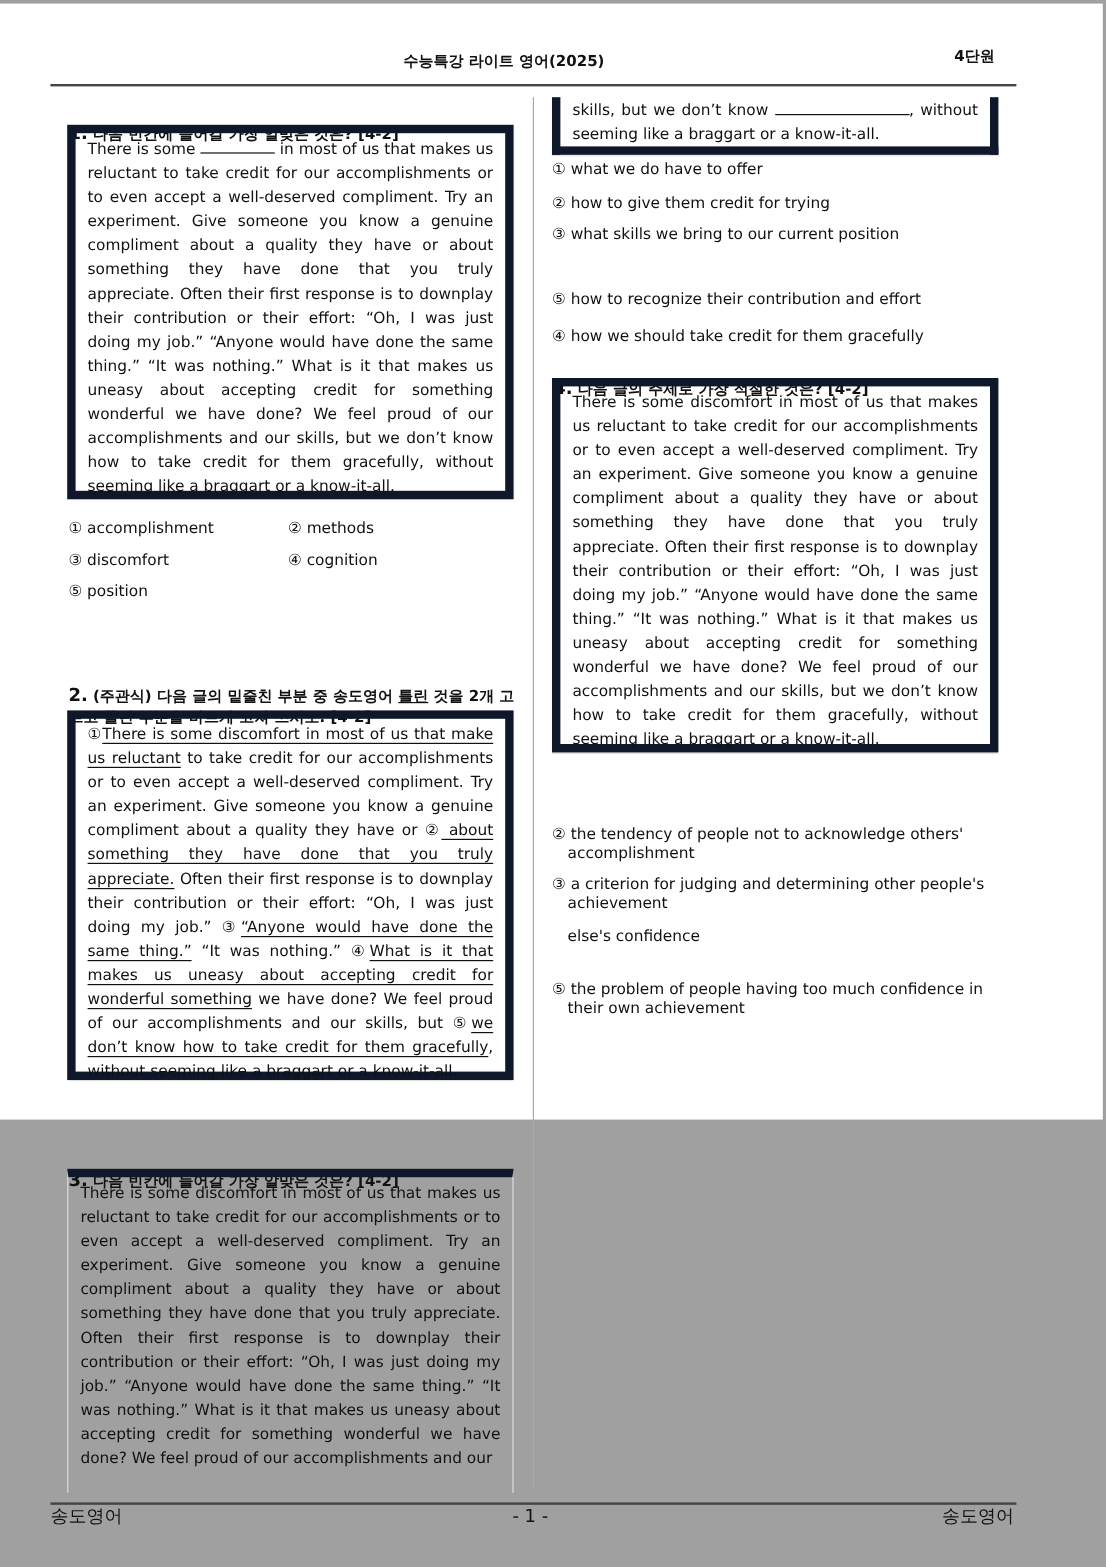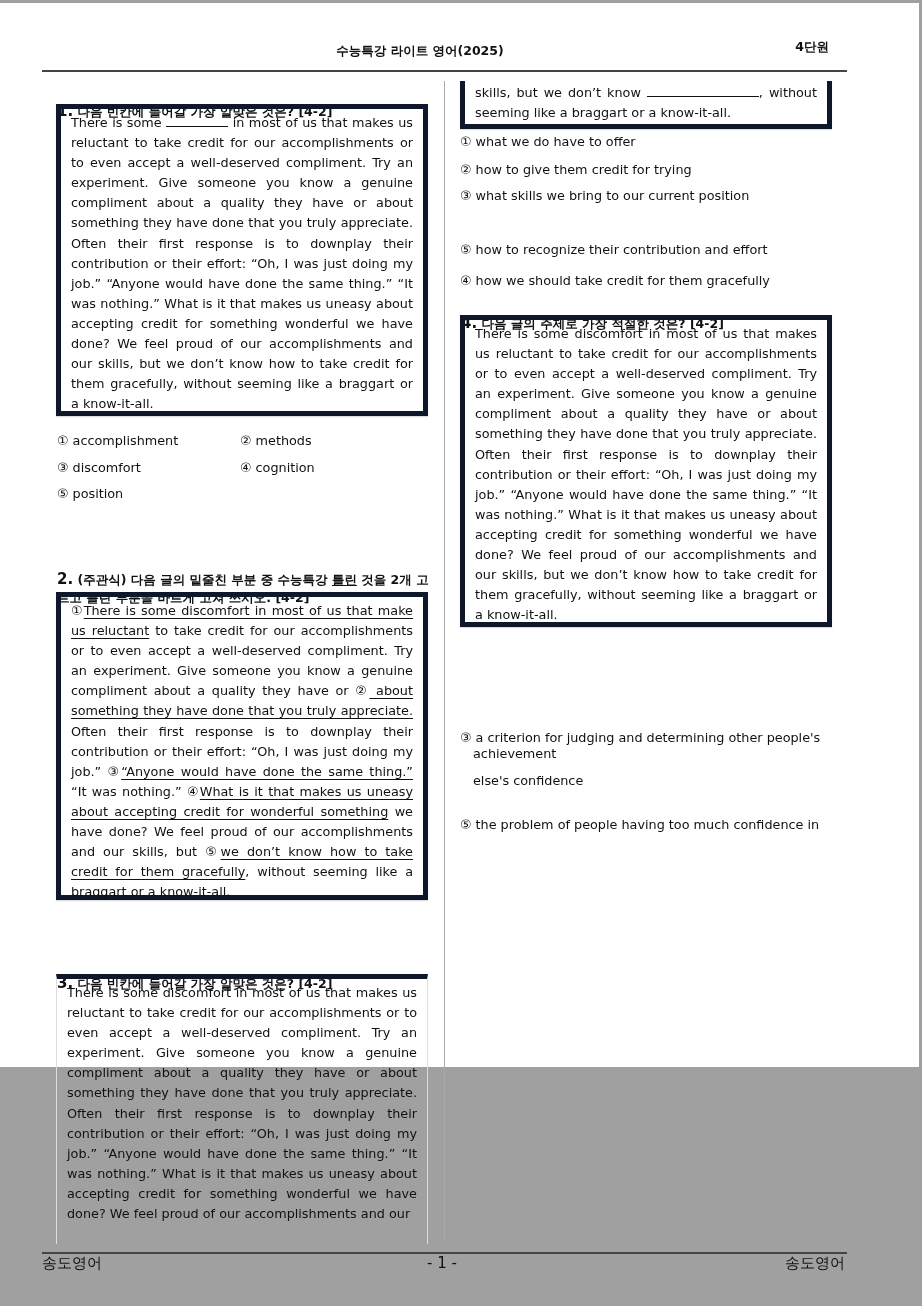--- a/index.html
+++ b/index.html
@@ -1,39 +1,39 @@
 <!DOCTYPE html>
 <html><head>
 <meta charset="utf-8">
 <style>
   html, body { margin: 0; padding: 0; }
   body {
     width: 922px; height: 1306px; background: #a0a0a0; position: relative; overflow: hidden;
     font-family: "DejaVu Sans", sans-serif; color: #111;
   }
   .page {
-    position: absolute; left: 0; top: 3px; width: 919px; height: 1064px; background: #fff;
+    position: absolute; left: 0; top: 3px; width: 919px; height: 930px; background: #fff;
   }
   .hdr-title {
     position: absolute; left: 0; width: 840px; top: 40px; text-align: center;
     font-size: 12.5px; font-weight: bold;
   }
   .hdr-unit { position: absolute; right: 90px; top: 36px; font-size: 12.5px; font-weight: bold; }
   .hdr-rule { position: absolute; left: 42px; width: 805px; top: 67px; height: 0; border-top: 2px solid #444; }
   .col-sep { position: absolute; left: 444px; top: 78px; width: 0; height: 1160px; border-left: 1px solid #aaa; }
   .ftr-rule { position: absolute; left: 42px; width: 805px; top: 1249px; border-top: 2px solid #444; }
   .ftr-left { position: absolute; left: 42px; top: 1251px; font-size: 15px; }
   .ftr-mid { position: absolute; left: 427px; top: 1251px; font-size: 15px; }
   .ftr-right { position: absolute; right: 74px; top: 1251px; font-size: 15px; }
 
   .q-title { position: absolute; font-size: 12.5px; font-weight: bold; line-height: 18px; margin-top: 19px; }
   .q-title .num { font-size: 15px; }
   .u { text-decoration: underline; }
   .box {
-    position: absolute; border: 5px solid #0f172a; box-shadow: 0 1px 1px #ddd;
+    position: absolute; border: 7px solid #0f172a; box-shadow: 0 1px 1px #ddd;
     padding: 4px 10px 6px 10px; box-sizing: border-box;
     font-size: 12.8px; line-height: 20.1px; text-align: justify;
   }
   .box.open-bottom { border-bottom: none; box-shadow: none; }
   .box.open-top { border-top: none; box-shadow: 0 1px 1px #ddd; padding-top: 2px; }
   .blank { display: inline-block; border-bottom: 1px solid #111; height: 12px; vertical-align: baseline; }
   .uline { text-decoration: underline; text-underline-offset: 3px; }
   .opt { position: absolute; font-size: 12.8px; line-height: 16px; }
   .opt .cont { display: block; padding-left: 13px; }
 </style>
@@ -55,21 +55,21 @@
     <span>There is some </span><span class="blank" style="width:62px;"></span><span> in most of us that makes us reluctant to take credit for our accomplishments or to even accept a well-deserved compliment. Try an experiment. Give someone you know a genuine compliment about a quality they have or about something they have done that you truly appreciate. Often their first response is to downplay their contribution or their effort: “Oh, I was just doing my job.” “Anyone would have done the same thing.” “It was nothing.” What is it that makes us uneasy about accepting credit for something wonderful we have done? We feel proud of our accomplishments and our skills, but we don’t know how to take credit for them gracefully, without seeming like a braggart or a know-it-all.</span>
   </div>
   <div class="opt" style="left:57px; top:430px;">① accomplishment</div>
   <div class="opt" style="left:240px; top:430px;">② methods</div>
   <div class="opt" style="left:57px; top:457px;">③ discomfort</div>
   <div class="opt" style="left:240px; top:457px;">④ cognition</div>
   <div class="opt" style="left:57px; top:483px;">⑤ position</div>
 
   <div class="q-title" style="left:57px; top:548px; width:375px;">
     <span class="num">2.</span>
-    <span>(주관식) 다음 글의 밑줄친 부분 중 수능특강 </span><span class="u">틀린</span><span> 것을 2개 고르고 틀린 부분을 바르게 고쳐 쓰시오.</span>
+    <span>(주관식) 다음 글의 밑줄친 부분 중 송도영어 </span><span class="u">틀린</span><span> 것을 2개 고르고 틀린 부분을 바르게 고쳐 쓰시오.</span>
     <span>[4-2]</span>
   </div>
   <div class="box" style="left:56px; top:589px; width:372px; height:308px;">
     <span>①</span><span class="uline">There is some discomfort in most of us that make us reluctant</span><span> to take credit for our accomplishments or to even accept a well-deserved compliment. Try an experiment. Give someone you know a genuine compliment about a quality they have or </span><span>②</span><span class="uline"> about something they have done that you truly appreciate.</span><span> Often their first response is to downplay their contribution or their effort: “Oh, I was just doing my job.” </span><span>③</span><span class="uline">“Anyone would have done the same thing.”</span><span> “It was nothing.” </span><span>④</span><span class="uline">What is it that makes us uneasy about accepting credit for wonderful something</span><span> we have done? We feel proud of our accomplishments and our skills, but </span><span>⑤</span><span class="uline">we don’t know how to take credit for them gracefully</span><span>, without seeming like a braggart or a know-it-all.</span>
   </div>
 
   <div class="q-title" style="left:57px; top:952px;">
     <span class="num">3.</span>
     <span>다음 빈칸에 들어갈 가장 알맞은 것은?</span>
     <span>[4-2]</span>
@@ -87,27 +87,30 @@
   <div class="opt" style="left:460px; top:239px;">⑤ how to recognize their contribution and effort</div>
 
   <div class="q-title" style="left:461px; top:292px;">
     <span class="num">4.</span>
     <span>다음 글의 주제로 가장 적절한 것은?</span>
     <span>[4-2]</span>
   </div>
   <div class="box" style="left:460px; top:312px; width:372px; height:312px;">
     <span>There is some discomfort in most of us that makes us reluctant to take credit for our accomplishments or to even accept a well-deserved compliment. Try an experiment. Give someone you know a genuine compliment about a quality they have or about something they have done that you truly appreciate. Often their first response is to downplay their contribution or their effort: “Oh, I was just doing my job.” “Anyone would have done the same thing.” “It was nothing.” What is it that makes us uneasy about accepting credit for something wonderful we have done? We feel proud of our accomplishments and our skills, but we don’t know how to take credit for them gracefully, without seeming like a braggart or a know-it-all.</span>
   </div>
+  <div class="opt" style="left:460px; top:685px;">
+    <span>② the tendency of people not to acknowledge others'</span><span class="cont">accomplishment</span>
+  </div>
   <div class="opt" style="left:460px; top:727px;">
     <span>③ a criterion for judging and determining other people's</span><span class="cont">achievement</span>
   </div>
   <div class="opt" style="left:460px; top:770px;">
     <span class="cont">else's confidence</span>
   </div>
   <div class="opt" style="left:460px; top:814px;">
-    <span>⑤ the problem of people having too much confidence in</span>
+    <span>⑤ the problem of people having too much confidence in</span><span class="cont">their own achievement</span>
   </div>
 
   <div class="ftr-rule"></div>
   <div class="ftr-left">송도영어</div>
   <div class="ftr-mid">- 1 -</div>
   <div class="ftr-right">송도영어</div>
 </div>
 
 </body></html>

